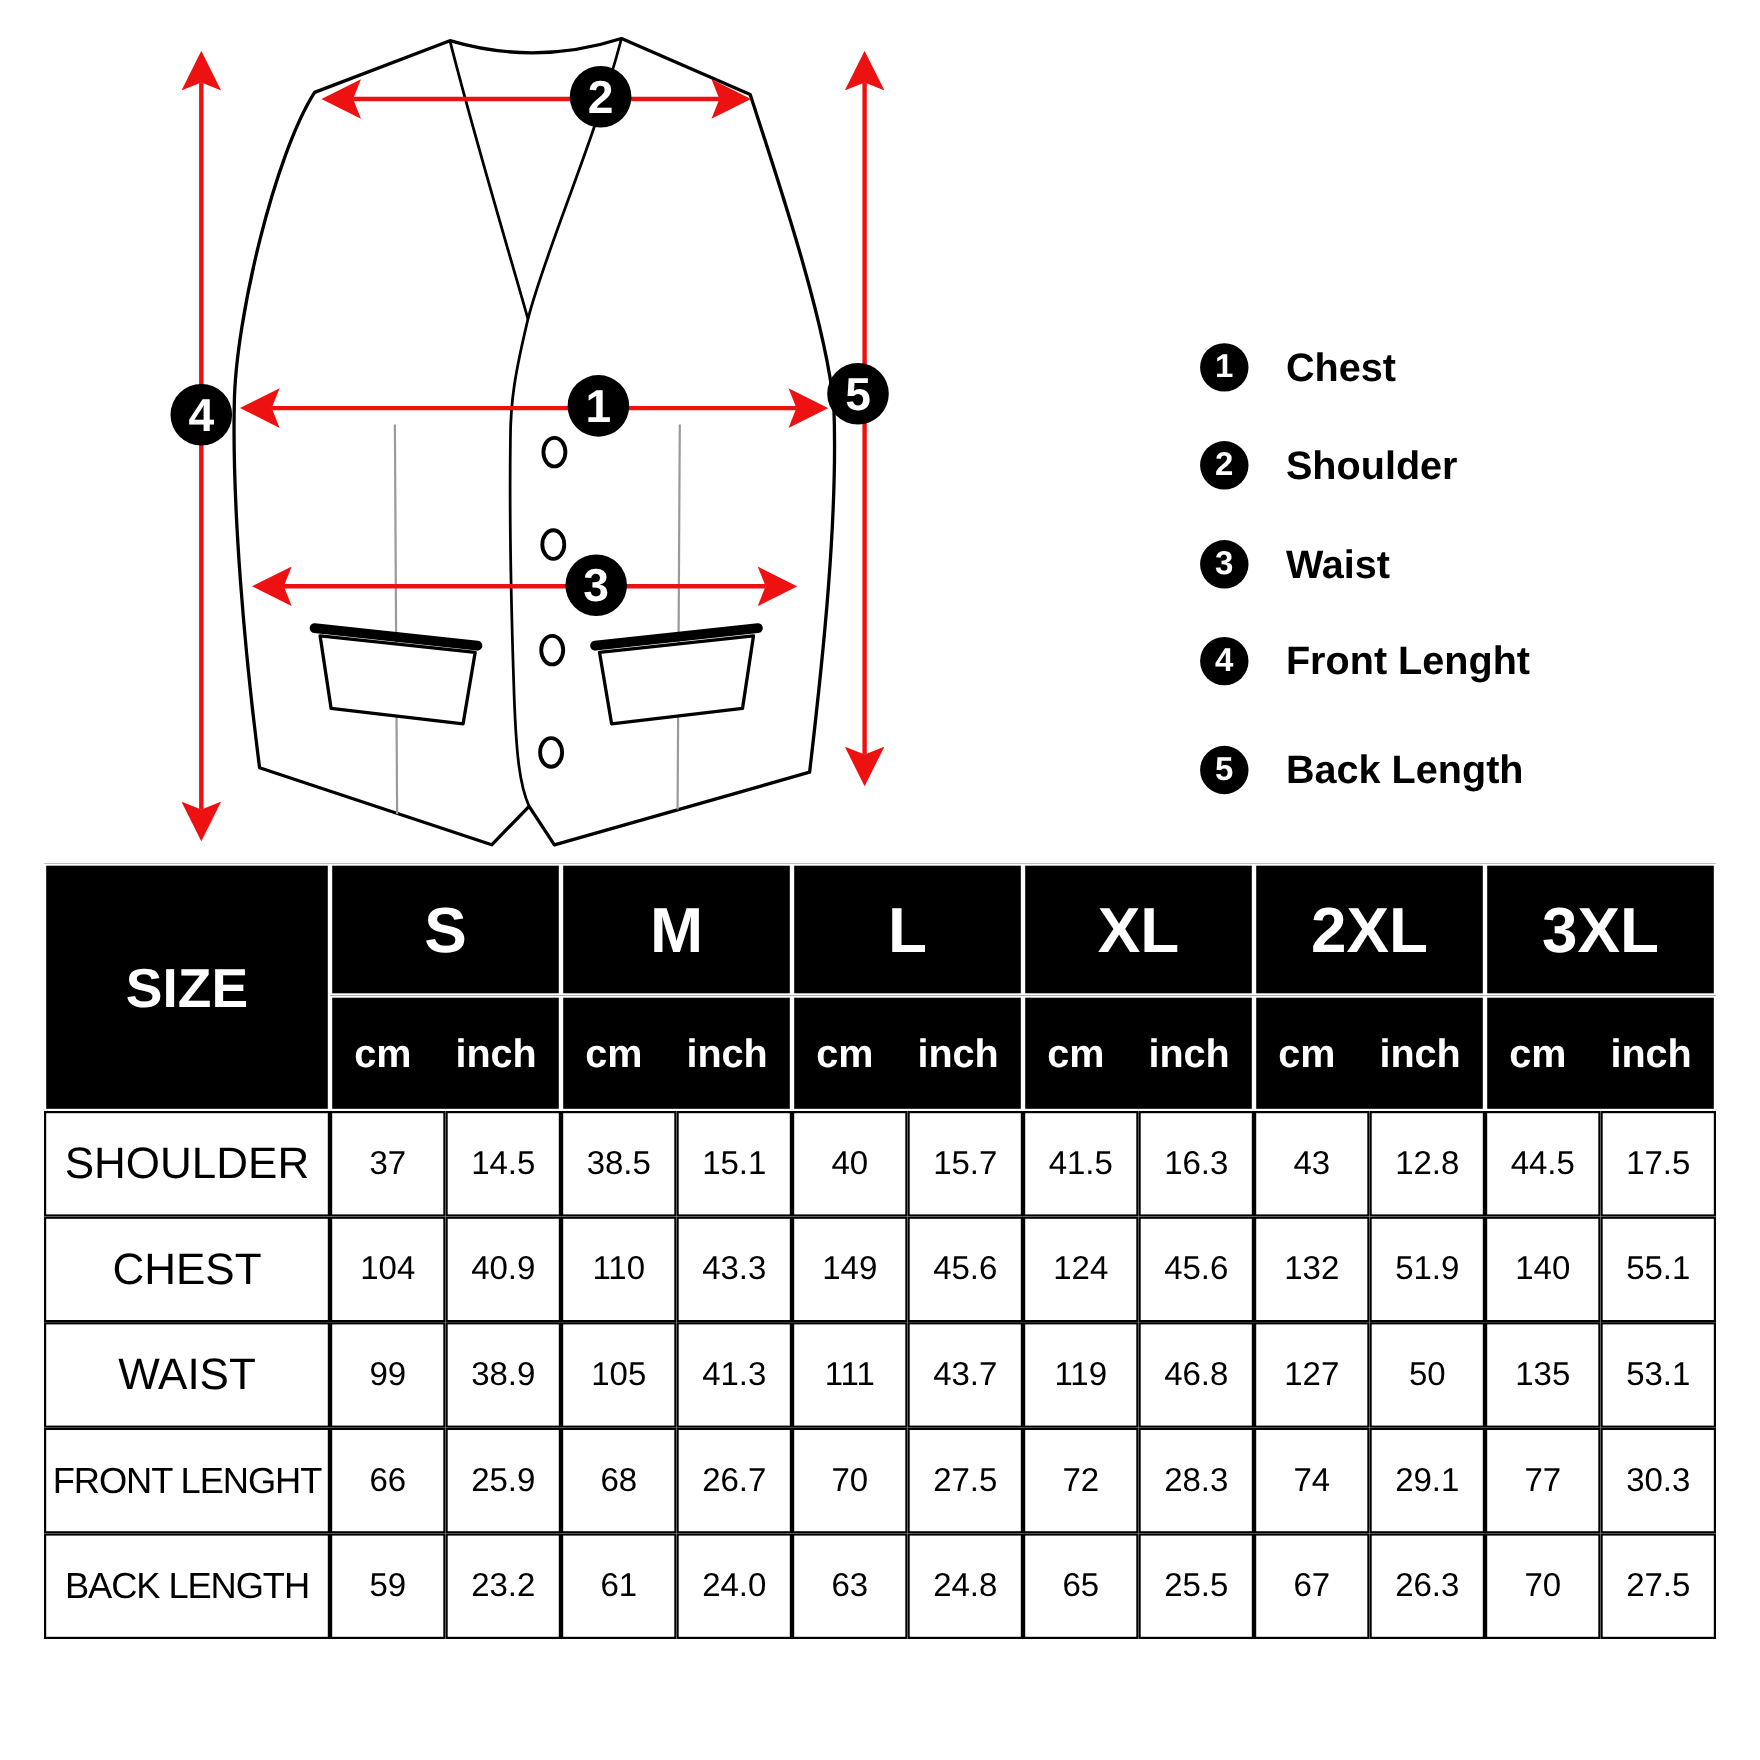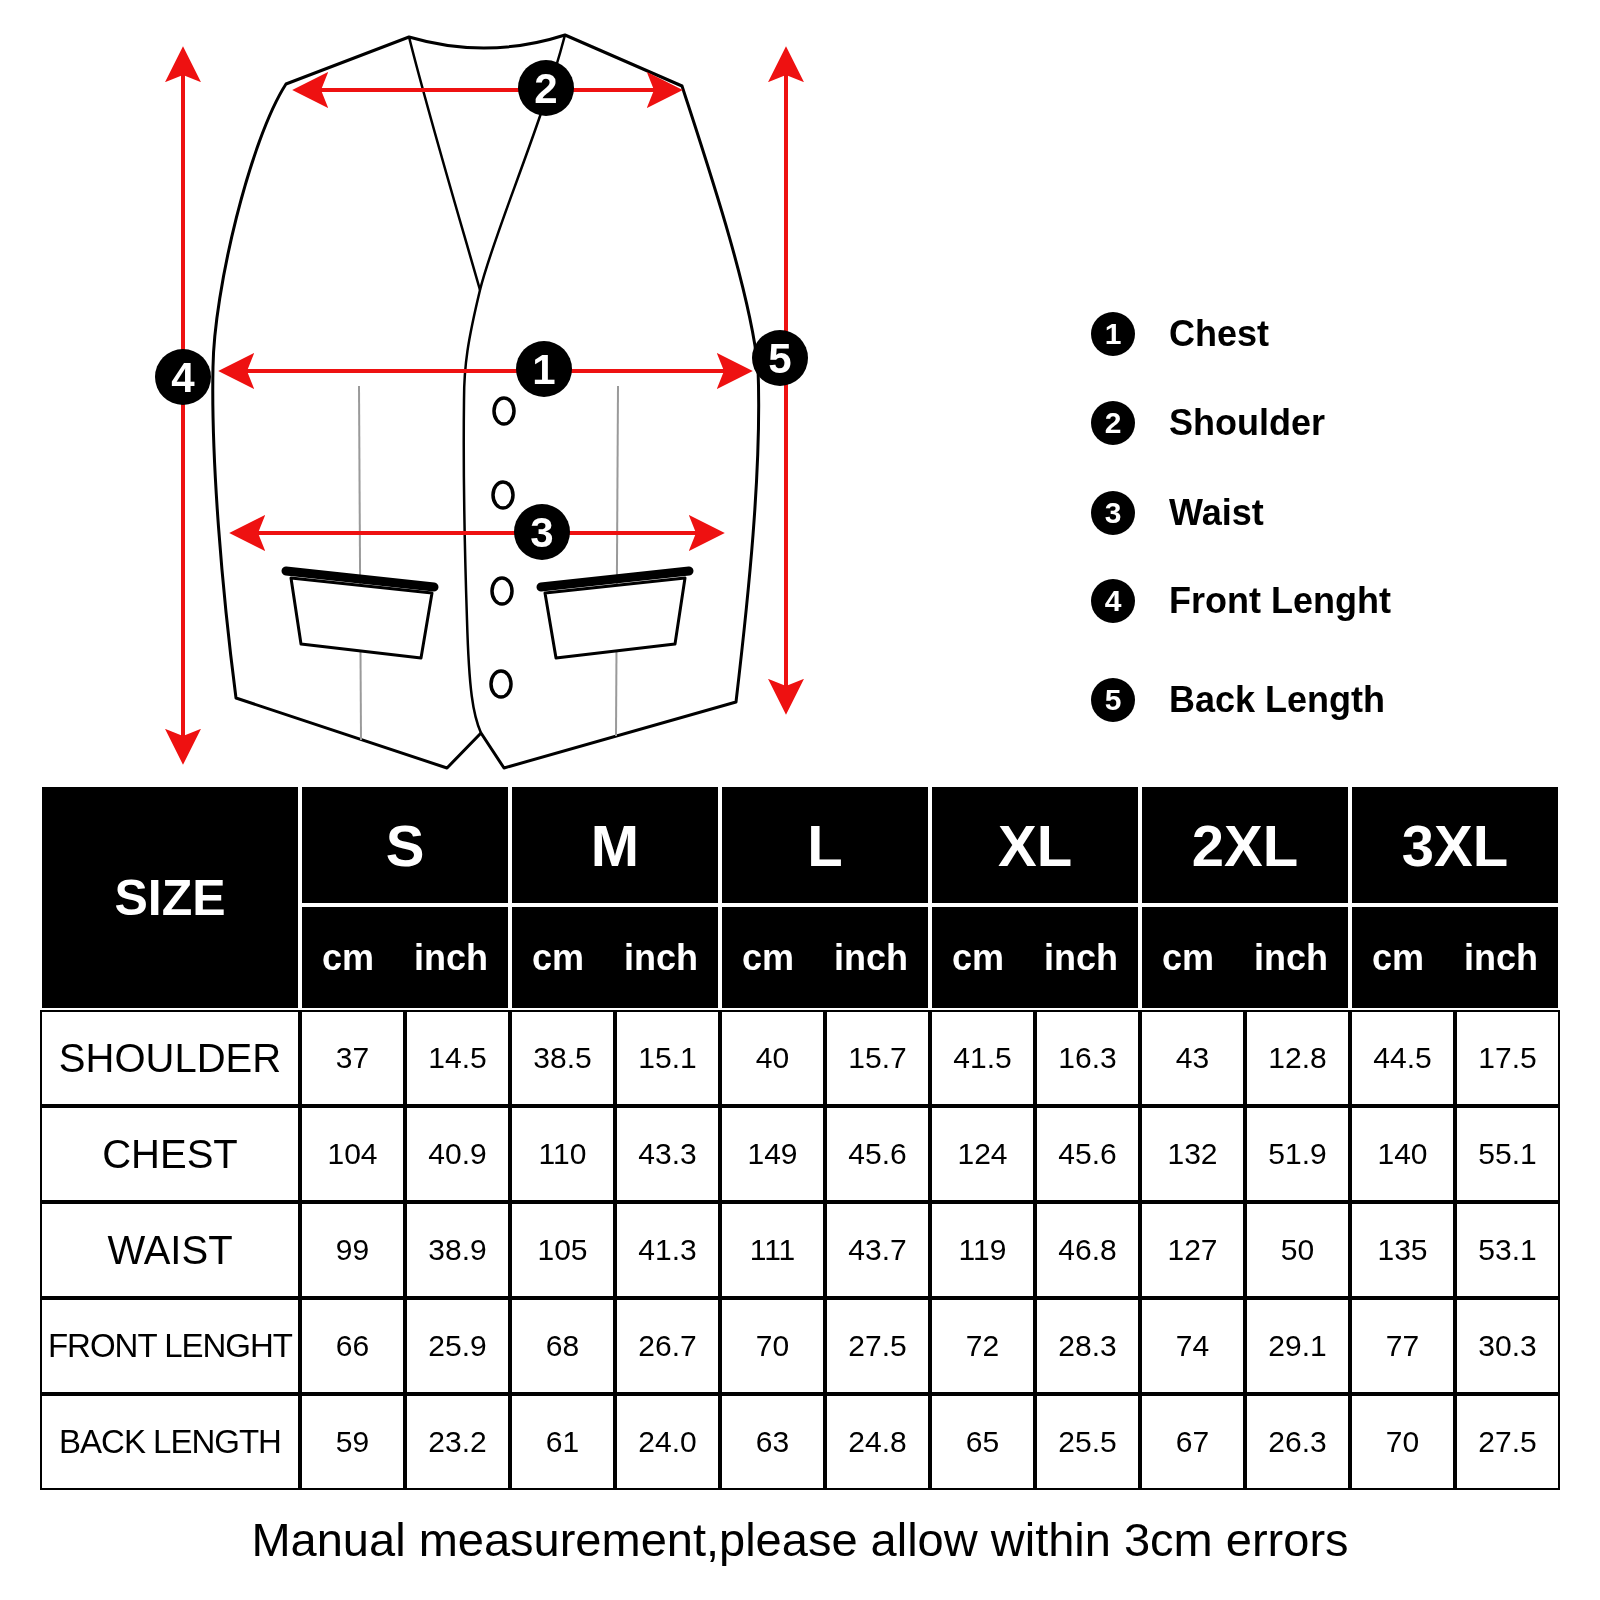--- a/index.html
+++ b/index.html
@@ -282,15 +282,14 @@
       <td class="dc val">65</td>
       <td class="dc val">25.5</td>
       <td class="dc val">67</td>
       <td class="dc val">26.3</td>
       <td class="dc val">70</td>
       <td class="dc val">27.5</td>
     </tr>
     </tbody>
   </table>
 
-  <div class="footnote">Manual measurement,please allow within 3cm errors</div>
 
 </div>
 
 </body></html>

